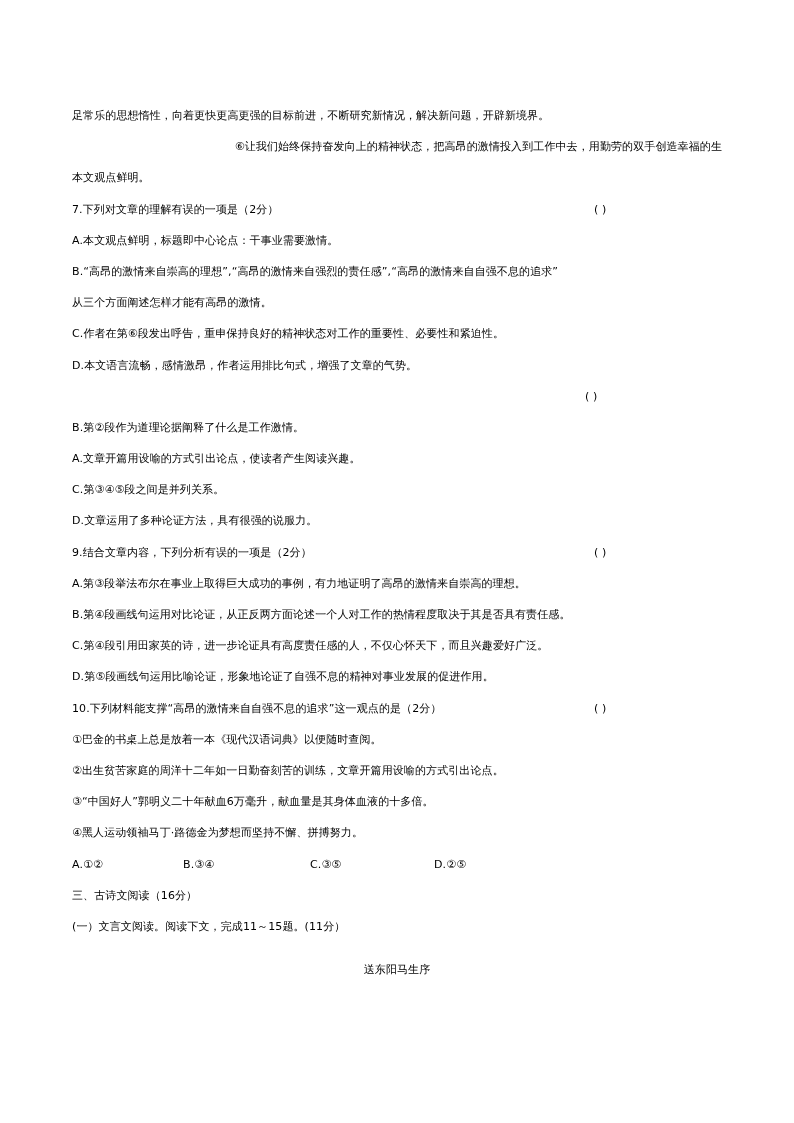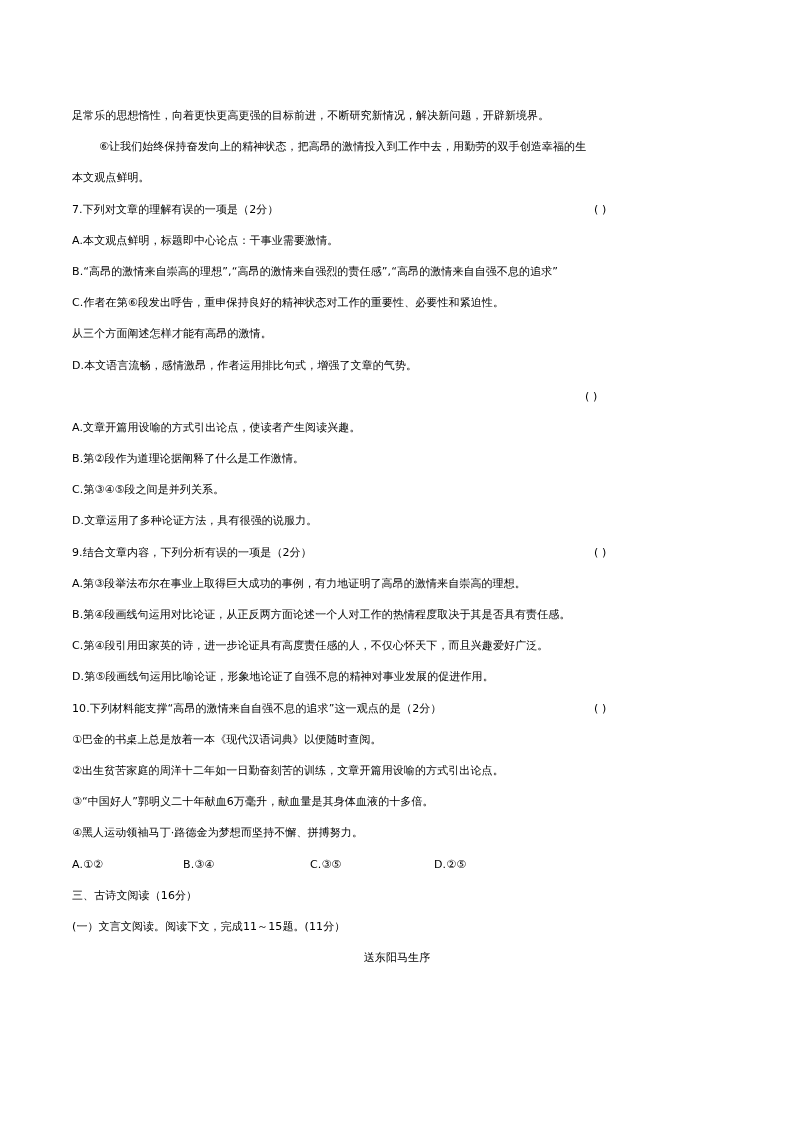--- a/index.html
+++ b/index.html
@@ -1,48 +1,48 @@
 <!DOCTYPE html>
 <html><head>
 <meta charset="utf-8">
 <style>
   html, body { margin: 0; padding: 0; background: #ffffff; }
   body { width: 794px; height: 1123px; position: relative; overflow: hidden;
          font-family: "DejaVu Sans", "Liberation Sans", sans-serif; color: #000; }
   .page { position: absolute; left: 72px; top: 100px; width: 650px; }
   .line { height: 31.2px; line-height: 31.2px; font-size: 11px; white-space: nowrap; position: relative; letter-spacing: 0.1px; }
-  .indent { padding-left: 27px; }
-  .center { text-align: center; width: 650px; }
+  .indent { padding-left: 27px; text-align: right; }
+  .center { text-align: center; width: 650px; margin-top: 12px; }
   .paren { position: absolute; top: 0; }
   .choices { display: flex; align-items: center; }
   .choices span { display: inline-block; }
 </style>
 </head>
 <body>
 
 <div class="page">
   <div class="line">足常乐的思想惰性，向着更快更高更强的目标前进，不断研究新情况，解决新问题，开辟新境界。</div>
   <div class="line indent">⑥让我们始终保持奋发向上的精神状态，把高昂的激情投入到工作中去，用勤劳的双手创造幸福的生</div>
   <div class="line">本文观点鲜明。</div>
 
   <div class="line">
     <span>7.下列对文章的理解有误的一项是（2分）</span>
     <span class="paren" style="left:522px">(    )</span>
   </div>
   <div class="line">A.本文观点鲜明，标题即中心论点：干事业需要激情。</div>
   <div class="line">B.“高昂的激情来自崇高的理想”,“高昂的激情来自强烈的责任感”,“高昂的激情来自自强不息的追求”</div>
+  <div class="line">从三个方面阐述怎样才能有高昂的激情。</div>
   <div class="line">C.作者在第⑥段发出呼告，重申保持良好的精神状态对工作的重要性、必要性和紧迫性。</div>
-  <div class="line">从三个方面阐述怎样才能有高昂的激情。</div>
   <div class="line">D.本文语言流畅，感情激昂，作者运用排比句式，增强了文章的气势。</div>
 
   <div class="line">
     <span class="paren" style="left:513px">(    )</span>
   </div>
+  <div class="line">B.第②段作为道理论据阐释了什么是工作激情。</div>
   <div class="line">A.文章开篇用设喻的方式引出论点，使读者产生阅读兴趣。</div>
-  <div class="line">B.第②段作为道理论据阐释了什么是工作激情。</div>
   <div class="line">C.第③④⑤段之间是并列关系。</div>
   <div class="line">D.文章运用了多种论证方法，具有很强的说服力。</div>
 
   <div class="line">
     <span>9.结合文章内容，下列分析有误的一项是（2分）</span>
     <span class="paren" style="left:522px">(    )</span>
   </div>
   <div class="line">A.第③段举法布尔在事业上取得巨大成功的事例，有力地证明了高昂的激情来自崇高的理想。</div>
   <div class="line">B.第④段画线句运用对比论证，从正反两方面论述一个人对工作的热情程度取决于其是否具有责任感。</div>
   <div class="line">C.第④段引用田家英的诗，进一步论证具有高度责任感的人，不仅心怀天下，而且兴趣爱好广泛。</div>

